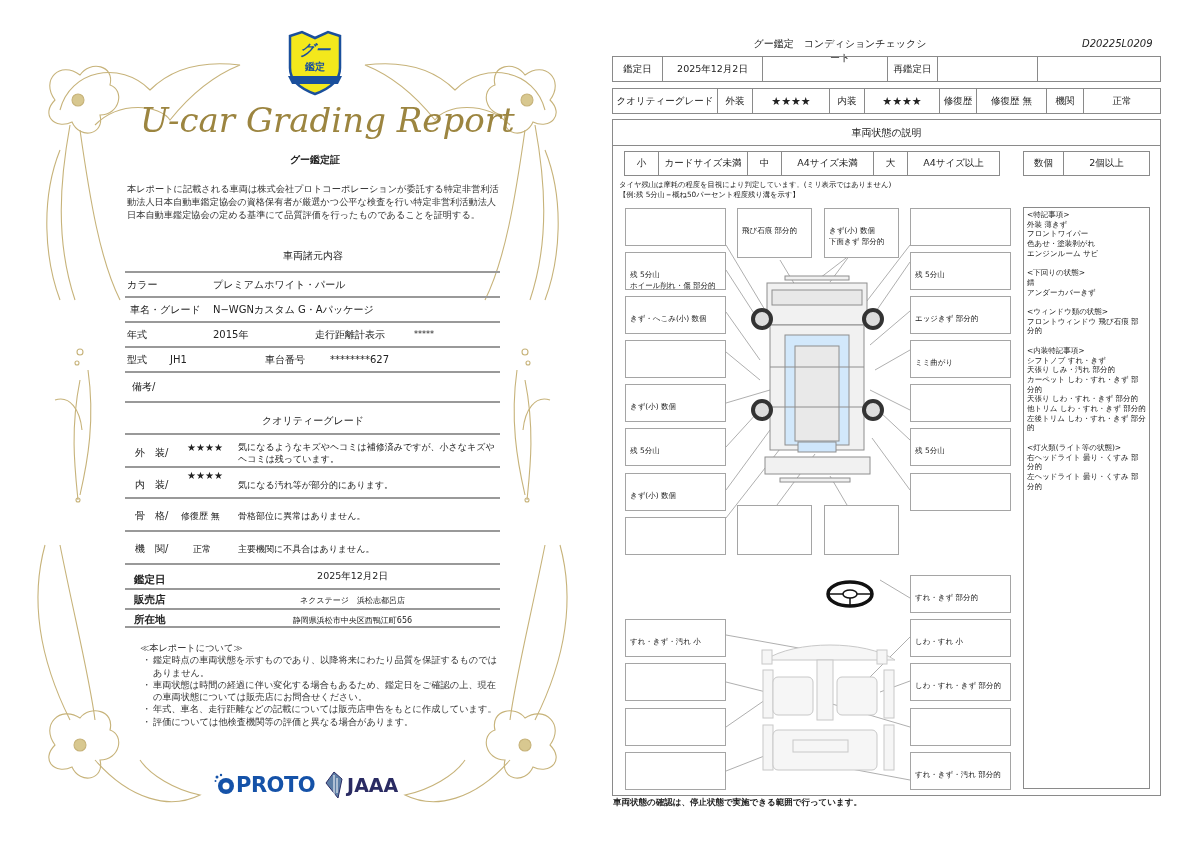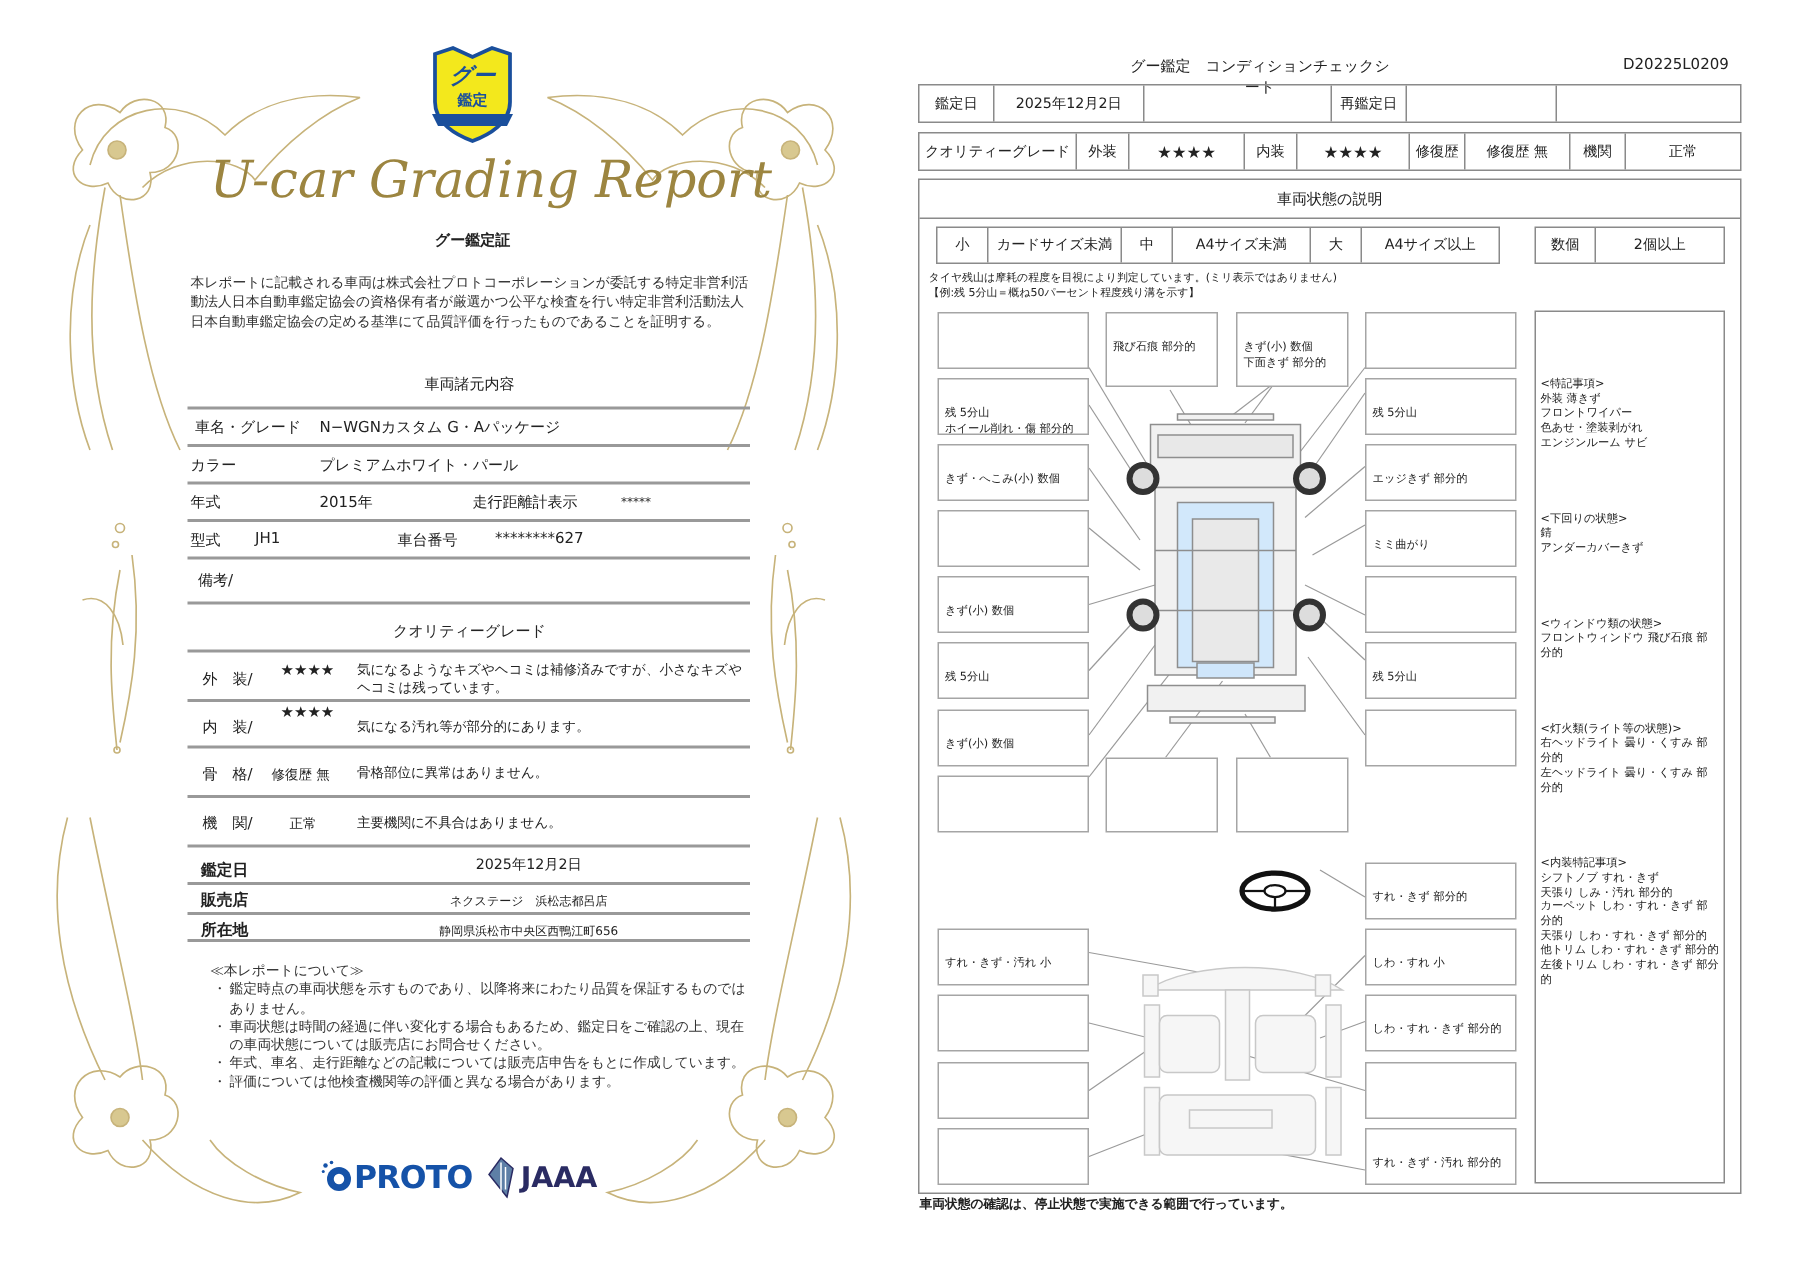--- a/index.html
+++ b/index.html
@@ -40,31 +40,31 @@
   .notes .bullet { display: flex; }
   .notes .bullet .dot { width: 13px; flex: 0 0 13px; text-align: center; }
 
   .logos { position: absolute; left: 214px; top: 768px; height: 34px; display: flex; align-items: center; gap: 10px; }
   .proto { display: flex; align-items: flex-start; font-family: "DejaVu Sans", sans-serif; font-weight: bold; font-size: 21px; color: #1552a8; letter-spacing: -0.5px; }
   .jaaa { display: flex; align-items: center; font-family: "DejaVu Sans", sans-serif; font-weight: bold; font-size: 19px; color: #2a2b63; gap: 4px; }
 
   
   .sheet { position: absolute; left: 605px; top: 0; width: 595px; height: 848px; }
   .sheet-title { position: absolute; left: 145px; top: 37px; width: 180px; text-align: center; font-size: 10px; }
-  .doc-id { position: absolute; left: 477px; top: 38px; font-size: 10px; }
+  .doc-id { position: absolute; left: 477px; top: 38px; font-size: 10px; font-style: italic; }
   .box { position: absolute; border: 1.5px solid #8a8a8a; }
   .tcell { position: absolute; top: 0; bottom: 0; border-right: 1px solid #8a8a8a; display: flex; align-items: center; justify-content: center; font-size: 9.5px; white-space: nowrap; }
   .tcell.noborder { border-right: none; }
   .outer { position: absolute; left: 7px; top: 119px; width: 549px; height: 677px; border: 1.5px solid #8a8a8a; }
   .outer-head { position: absolute; left: 0; right: 0; top: 0; height: 26px; border-bottom: 1.5px solid #8a8a8a; display: flex; align-items: center; justify-content: center; font-size: 10px; }
   .legend-note { position: absolute; left: 14px; top: 180px; font-size: 7.3px; line-height: 9.5px; color: #222; }
 
   .cbox { position: absolute; border: 1px solid #a5a5a5; background: #fff; font-size: 7.5px; line-height: 11px; padding: 16px 4px; color: #222; }
   .notes-panel { position: absolute; left: 418px; top: 207px; width: 127px; height: 582px; border: 1.5px solid #8a8a8a; padding: 2px 3px; font-size: 7.5px; line-height: 9.7px; }
-  .notes-panel .grp { margin-bottom: 9.7px; margin-top: 41px; }
+  .notes-panel .grp { margin-bottom: 9.7px; }
   .footer-note { position: absolute; left: 8px; top: 797px; font-size: 8.5px; font-weight: bold; color: #222; }
 
   .diagram { position: absolute; left: 0; top: 0; width: 595px; height: 848px; pointer-events: none; }
 </style>
 </head>
 <body>
 
 <div class="cert">
 
   <svg class="ornament" viewBox="0 0 605 848">
@@ -119,26 +119,26 @@
   </svg>
 
   <div class="script-title">U-car Grading Report</div>
   <div class="cert-subtitle">グー鑑定証</div>
   <div class="cert-intro">本レポートに記載される車両は株式会社プロトコーポレーションが委託する特定非営利活動法人日本自動車鑑定協会の資格保有者が厳選かつ公平な検査を行い特定非営利活動法人日本自動車鑑定協会の定める基準にて品質評価を行ったものであることを証明する。</div>
 
   <div class="section-head" style="top:249px">車両諸元内容</div>
 
   <div class="spec-table" style="top:271px">
     <div class="spec-row">
+      <span class="cell" style="left:2px">カラー</span>
+      <span class="cell" style="left:88px">プレミアムホワイト・パール</span>
+    </div>
+    <div class="spec-row">
       <span class="cell" style="left:5px">車名・グレード</span>
       <span class="cell" style="left:88px">N−WGNカスタム G・Aパッケージ</span>
-    </div>
-    <div class="spec-row">
-      <span class="cell" style="left:2px">カラー</span>
-      <span class="cell" style="left:88px">プレミアムホワイト・パール</span>
     </div>
     <div class="spec-row">
       <span class="cell" style="left:2px">年式</span>
       <span class="cell" style="left:88px">2015年</span>
       <span class="cell" style="left:190px">走行距離計表示</span>
       <span class="cell" style="left:289px; font-size:8px">*****</span>
     </div>
     <div class="spec-row">
       <span class="cell" style="left:2px">型式</span>
       <span class="cell" style="left:45px">JH1</span>
@@ -408,29 +408,29 @@
     <div class="grp">
       <div>&lt;下回りの状態&gt;</div>
       <div>錆</div>
       <div>アンダーカバーきず</div>
     </div>
     <div class="grp">
       <div>&lt;ウィンドウ類の状態&gt;</div>
       <div>フロントウィンドウ 飛び石痕 部分的</div>
     </div>
     <div class="grp">
-      <div>&lt;灯火類(ライト等の状態)&gt;</div>
-      <div>右ヘッドライト 曇り・くすみ 部分的</div>
-      <div>左ヘッドライト 曇り・くすみ 部分的</div>
-    </div>
-    <div class="grp">
       <div>&lt;内装特記事項&gt;</div>
       <div>シフトノブ すれ・きず</div>
       <div>天張り しみ・汚れ 部分的</div>
       <div>カーペット しわ・すれ・きず 部分的</div>
       <div>天張り しわ・すれ・きず 部分的</div>
       <div>他トリム しわ・すれ・きず 部分的</div>
       <div>左後トリム しわ・すれ・きず 部分的</div>
     </div>
+    <div class="grp">
+      <div>&lt;灯火類(ライト等の状態)&gt;</div>
+      <div>右ヘッドライト 曇り・くすみ 部分的</div>
+      <div>左ヘッドライト 曇り・くすみ 部分的</div>
+    </div>
   </div>
 
   <div class="footer-note">車両状態の確認は、停止状態で実施できる範囲で行っています。</div>
 </div>
 
 </body></html>

